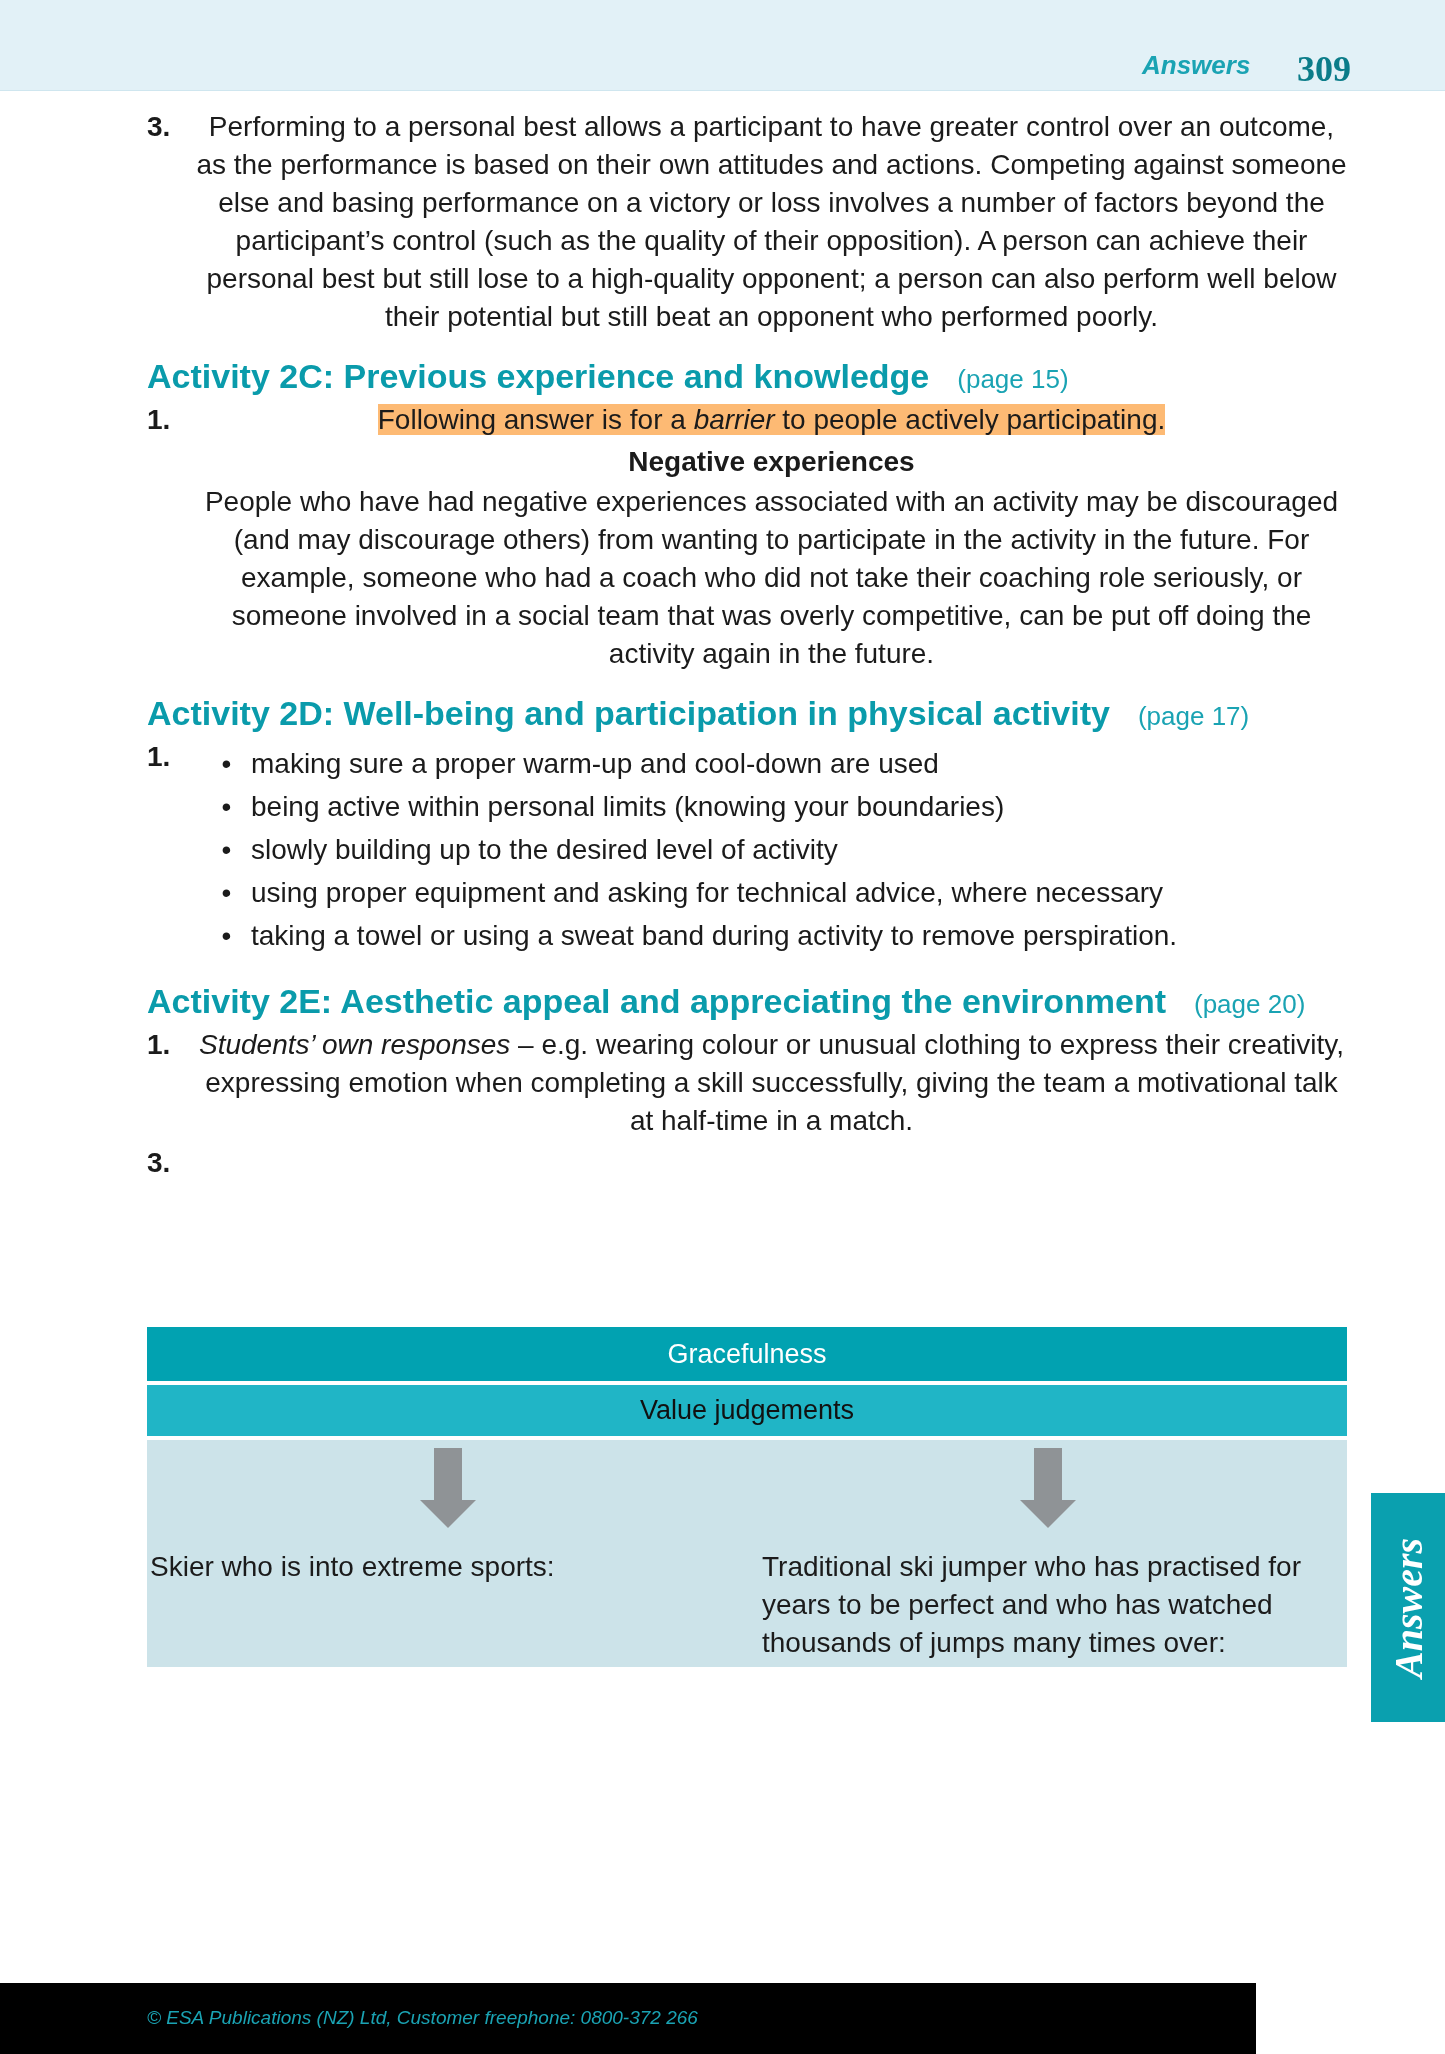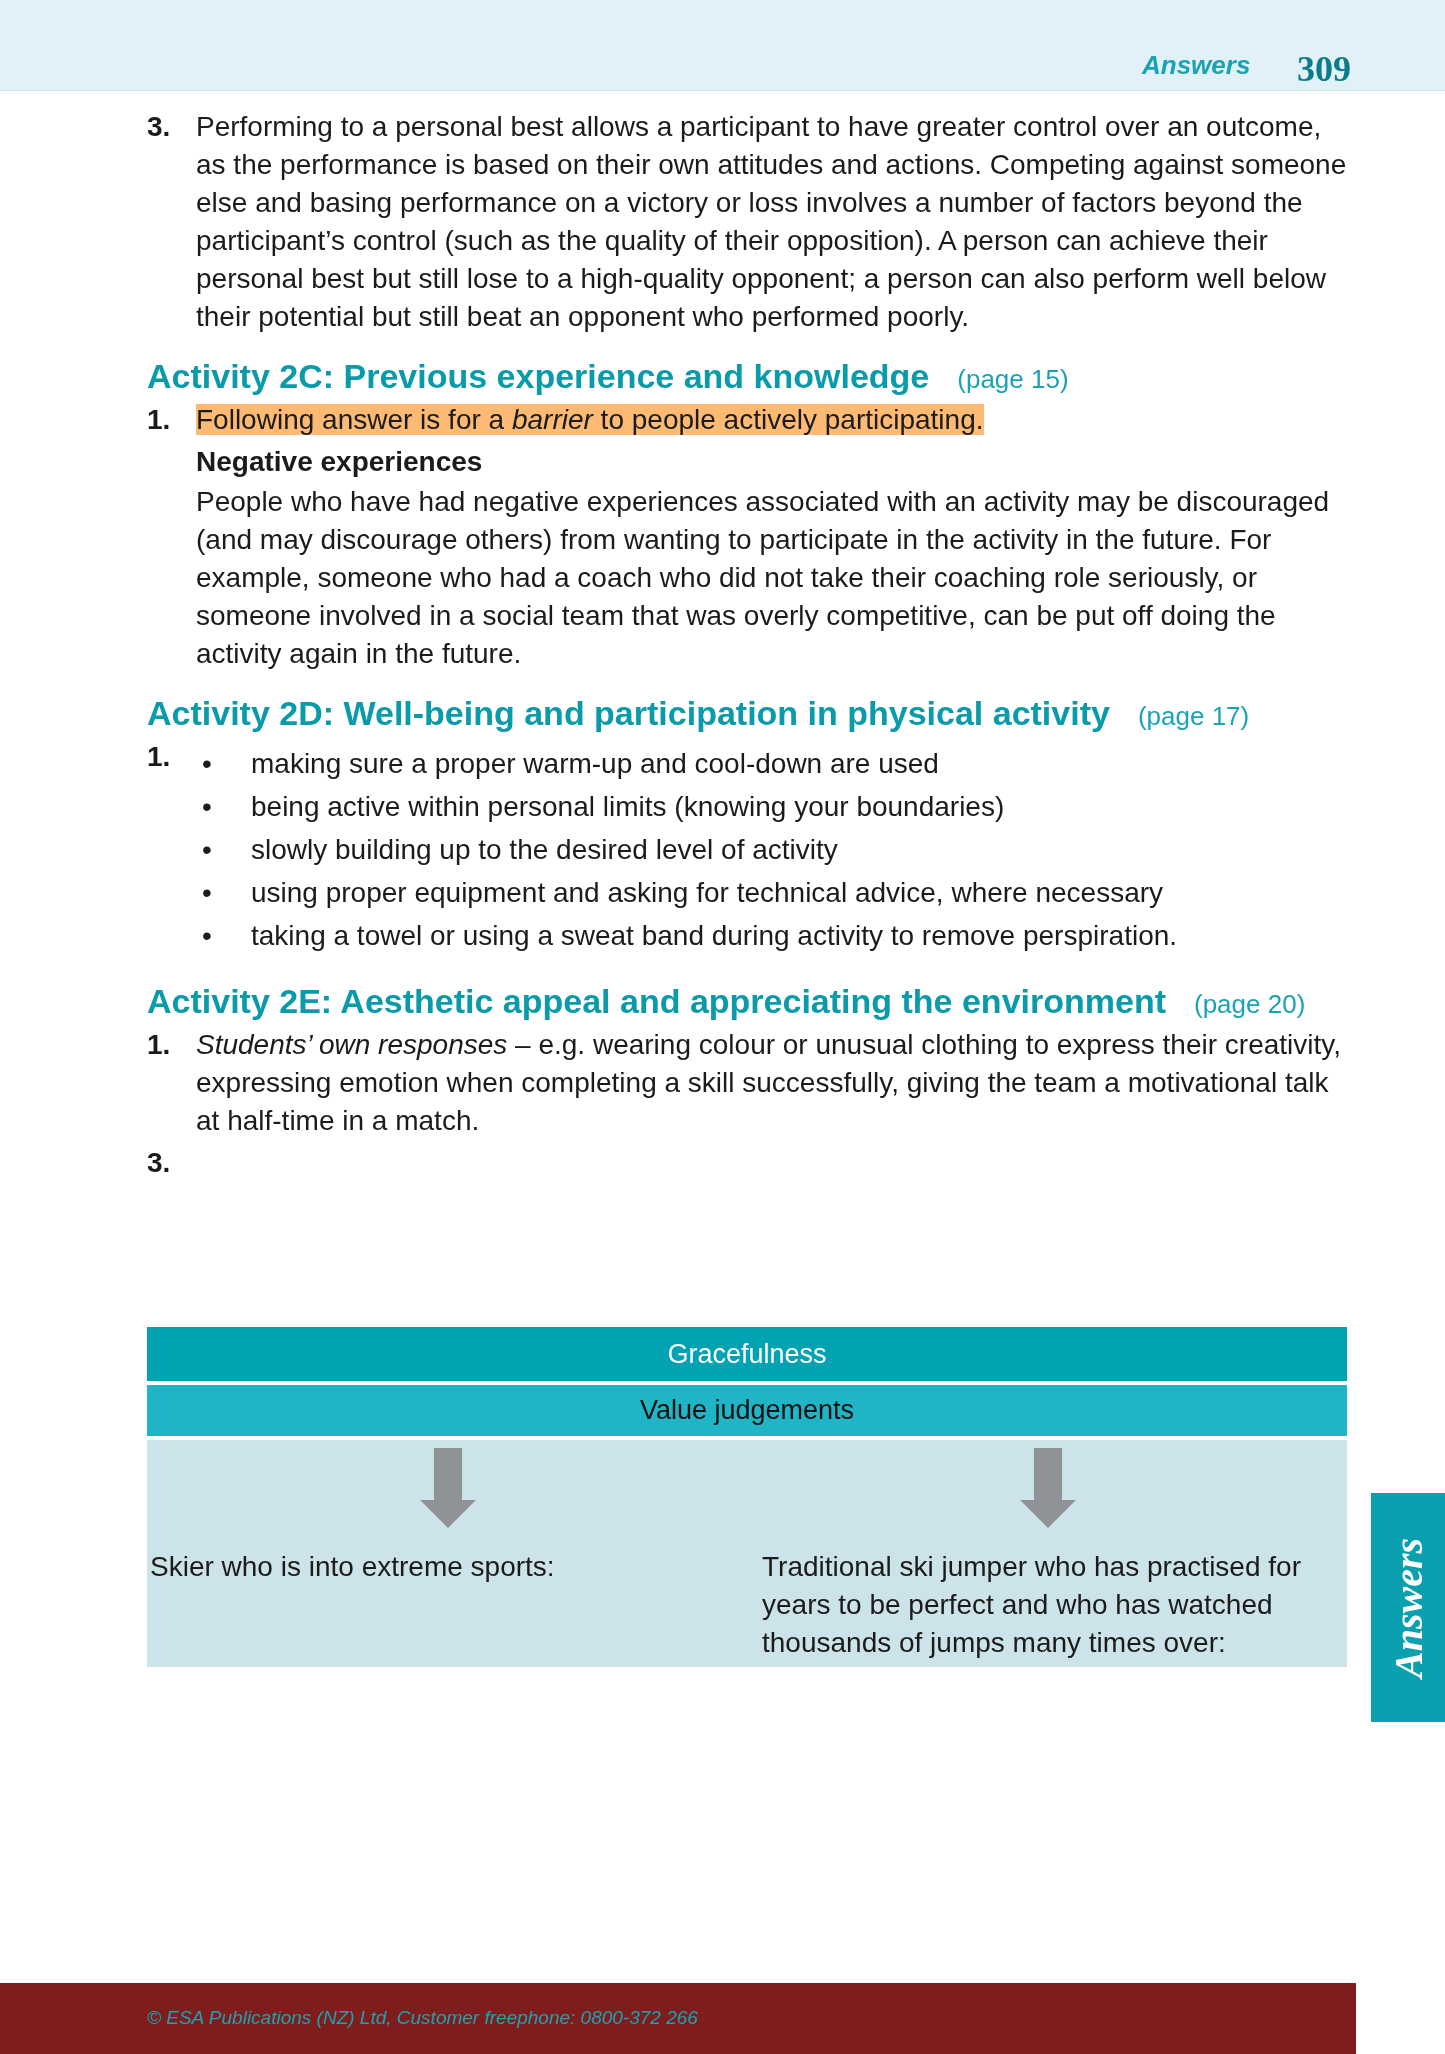--- a/index.html
+++ b/index.html
@@ -1,29 +1,29 @@
 <!DOCTYPE html>
 <html><head>
 <meta charset="utf-8">
 <style>
   html, body { margin:0; padding:0; }
   body { width:1445px; height:2054px; background:#ffffff; position:relative; overflow:hidden;
          font-family:"Liberation Sans", sans-serif; color:#1b1b1b; }
   .header { position:absolute; left:0; top:0; width:1445px; height:90px; background:#e2f1f7; border-bottom:1px solid #cfe6ef; }
   .header .section { position:absolute; left:1142px; top:50px; font-style:italic; font-weight:bold; font-size:26px; color:#1aa3b3; }
   .header .pageno { position:absolute; left:1297px; top:48px; font-family:"Liberation Serif", serif; font-weight:bold; font-size:36px; color:#0b7c89; }
-  .footer { position:absolute; left:0; top:1983px; width:1356px; height:71px; background:#7f1d1d; }
+  .footer { position:absolute; left:0; top:1983px; width:1256px; height:71px; background:#000000; }
   .footer .copy { position:absolute; left:147px; top:24px; font-style:italic; font-size:19px; color:#1aa3b3; }
   .sidetab { position:absolute; left:1371px; top:1493px; width:74px; height:229px; background:#0aa0af; }
   .sidetab span { position:absolute; left:50%; top:50%; transform:translate(-50%,-50%) rotate(-90deg); white-space:nowrap;
                   color:#fff; font-style:italic; font-weight:bold; font-size:40px; font-family:"Liberation Serif", serif; }
   .content { position:absolute; left:147px; top:108px; width:1200px; font-size:28px; line-height:38px; }
   .item { display:flex; }
   .item .num { width:49px; flex:none; font-weight:bold; }
-  .item .body { flex:1; }
+  .item .body { flex:1;text-align:center; }
   .h2 { color:#0a9bab; font-weight:bold; font-size:34px; line-height:44px; margin-top:18px; }
   .h2 .pg { font-weight:normal; font-size:26px; margin-left:28px; color:#1aa3b3; }
   .hl { background:#fdba74; }
   .sub { font-weight:bold; }
   ul.bullets { list-style:none; margin:4px 0 0 0; padding:0; }
   ul.bullets li { display:flex; line-height:43px; }
   ul.bullets li .dot { width:49px; flex:none; padding-left:6px; }
   .diagram { position:absolute; left:147px; top:1327px; width:1200px; }
   .bar1 { height:54px; background:#01a2b1; color:#fff; font-weight:normal; font-size:27px; text-align:center; line-height:54px; }
   .bar2 { margin-top:4px; height:51px; background:#20b5c6; color:#111; font-size:27px; text-align:center; line-height:51px; }

